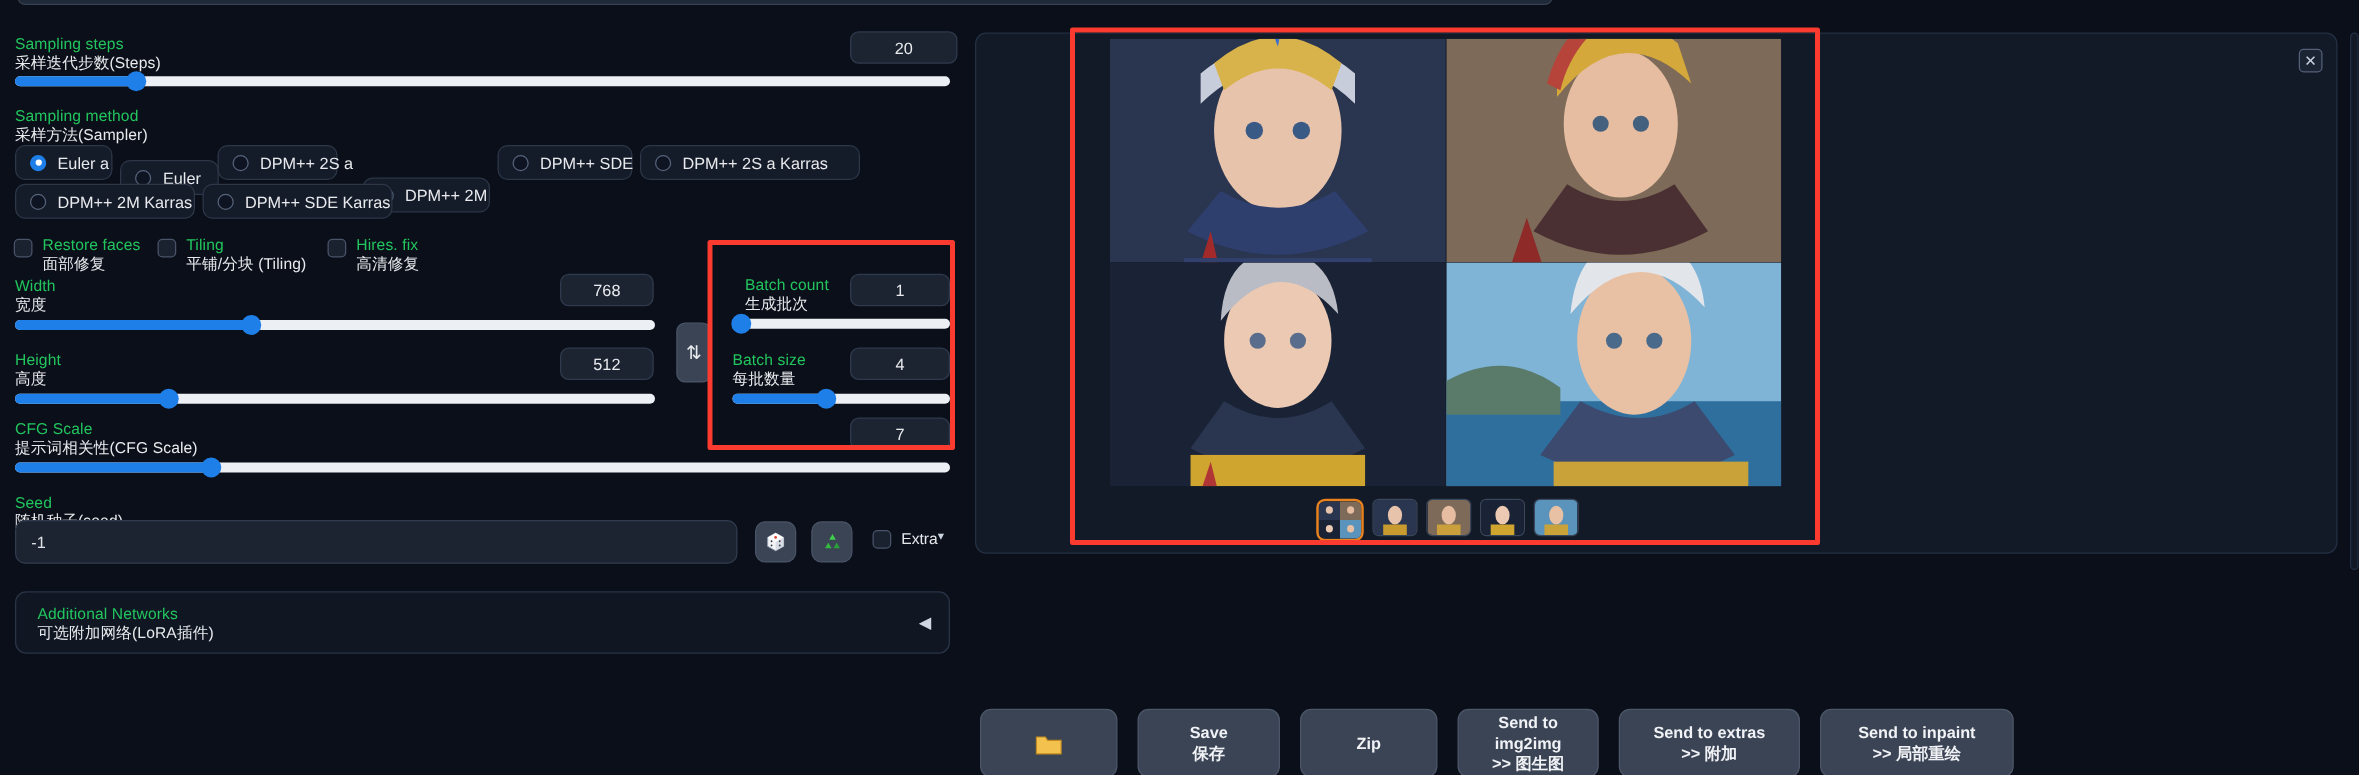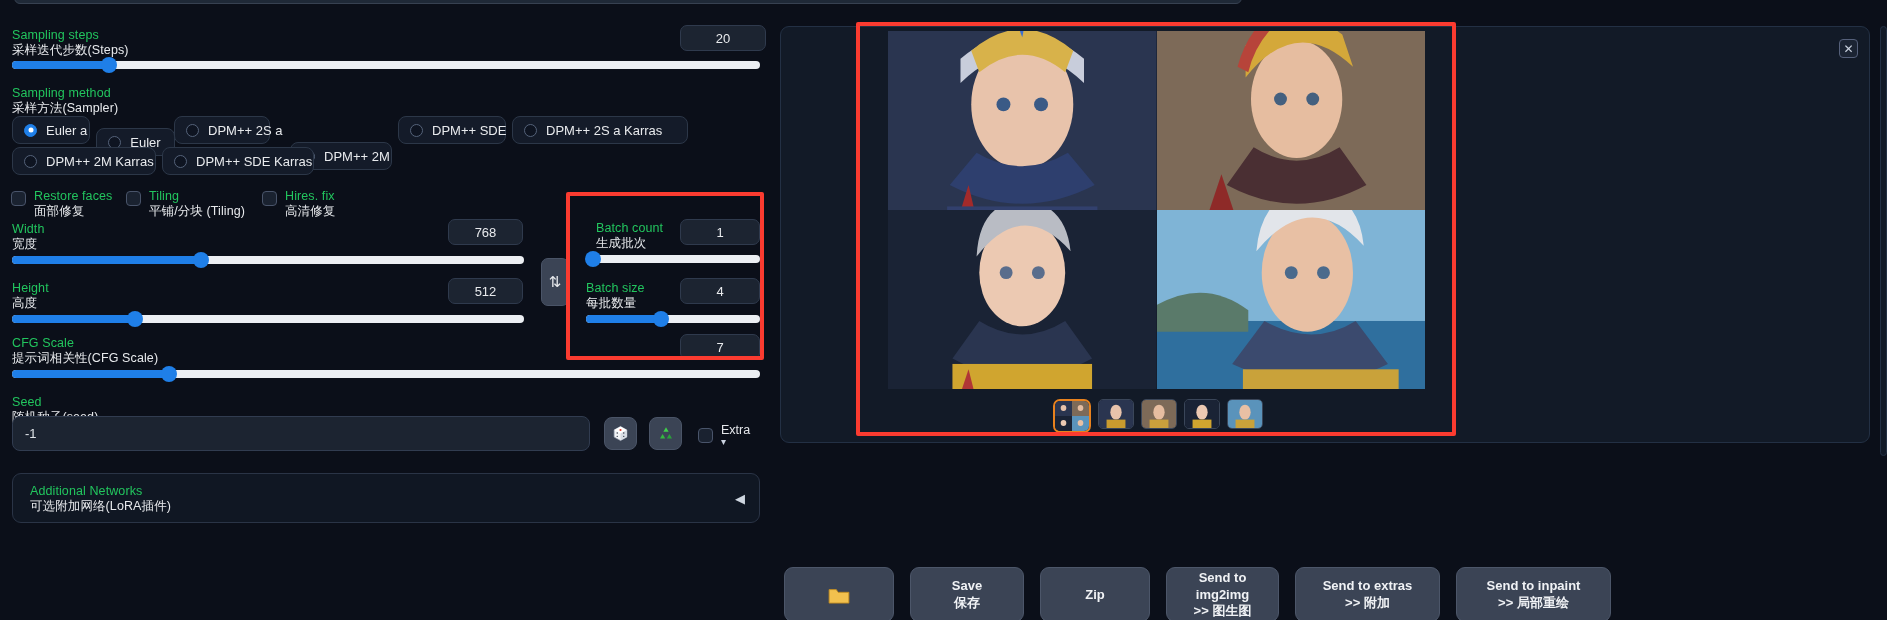--- a/index.html
+++ b/index.html
@@ -291,21 +291,21 @@
     <div class="icon-btn" style="left:649px;top:417px;width:33px;height:33px;">
       <svg width="18" height="18" viewBox="0 0 24 24">
         <path d="M12 3 L15.5 9 L8.5 9 Z" fill="#3fcf4a"></path>
         <path d="M4 18 L7.5 12 L11 18 Z" fill="#35b840"></path>
         <path d="M20 18 L16.5 12 L13 18 Z" fill="#2aa03a"></path>
       </svg>
     </div>
 
     <div class="chk-row" style="left:698px;top:424px;align-items:center;">
       <span class="cbox" style="margin-top:0"></span>
-      <span style="display:flex;flex-direction:column;line-height:1.05">
+      <span style="display:flex;line-height:1.05">
         <span style="font-size:12.5px">Extra</span>
         <span style="font-size:10px;color:#cbd3e0">▾</span>
       </span>
     </div>
 
     <div class="addnet" style="left:12px;top:473px;width:748px;height:50px;">
       <div class="lbl" style="position:absolute;left:17px;top:10px;">
         <span class="en">Additional Networks</span>
         <span class="cn">可选附加网络(LoRA插件)</span>
       </div>

